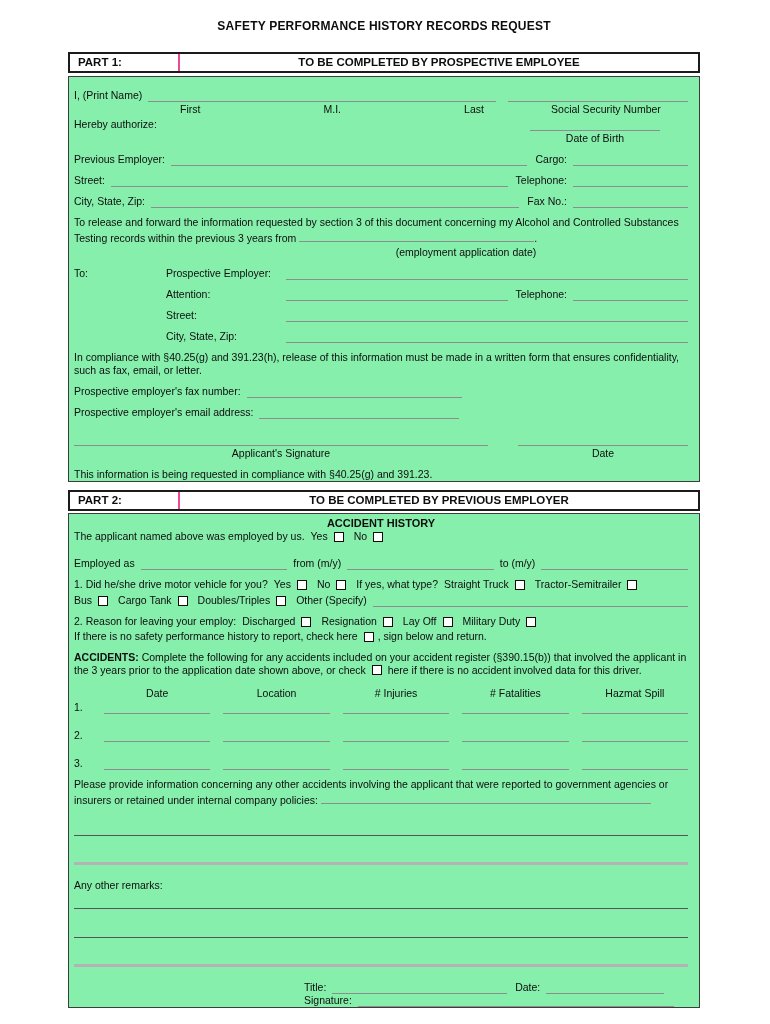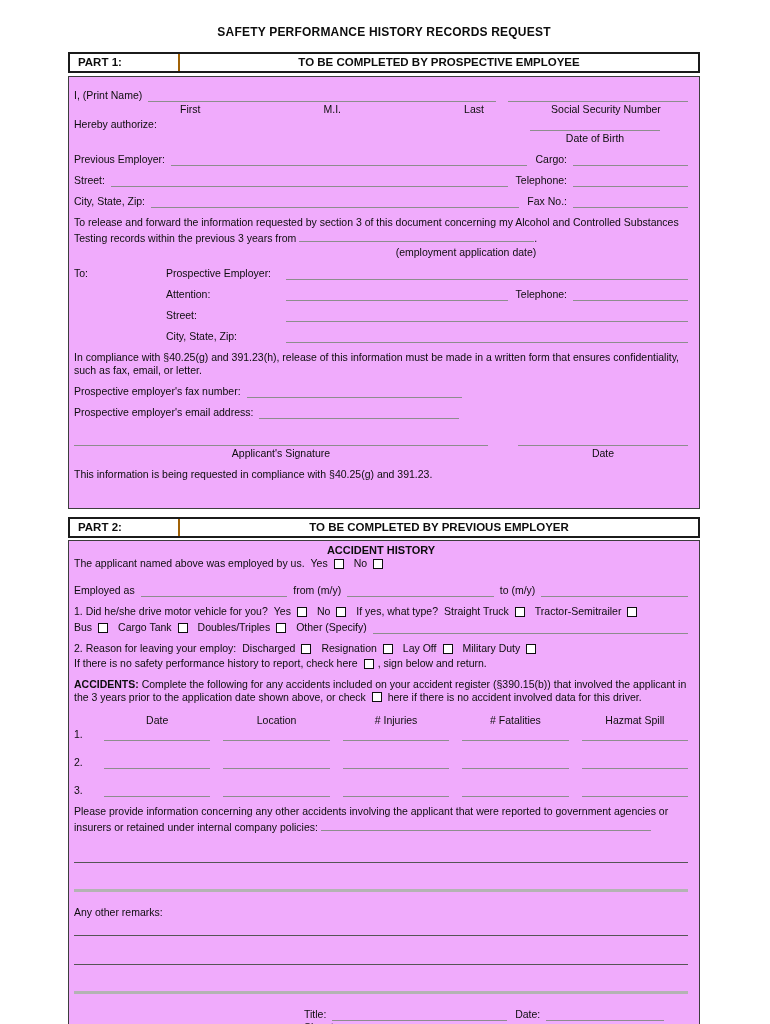--- a/index.html
+++ b/index.html
@@ -1,28 +1,28 @@
 <!DOCTYPE html>
 <html><head>
 <meta charset="utf-8">
 <style>
   html,body{margin:0;padding:0;background:#fff;}
   body{width:770px;height:1024px;overflow:hidden;
        font-family:"Liberation Sans","DejaVu Sans",sans-serif;
        font-size:10.5px;color:#0d0d0d;line-height:13px;}
   .page{position:relative;width:770px;height:1024px;}
-  .doc-title{position:absolute;top:26px;left:0;width:768px;text-align:center;
+  .doc-title{position:absolute;top:20px;left:0;width:768px;text-align:center;
              font-weight:bold;font-size:12px;letter-spacing:.2px;}
   .form-area{position:absolute;left:68px;top:52px;width:632px;}
   .part-header{display:flex;border:2px solid #1b1b1b;background:#fff;height:17px;
                align-items:center;font-weight:bold;font-size:11.5px;}
-  .ph-left{width:100px;padding-left:8px;border-right:2px solid #a16207;
+  .ph-left{width:100px;padding-left:8px;border-right:2px solid #ec4899;
            height:17px;display:flex;align-items:center;}
   .ph-right{flex:1;text-align:center;}
-  .box{border:1.5px solid #3d3d3d;background:#f0abfc;padding:6px 11px 27px 5px;margin-top:3px;}
+  .box{border:1.5px solid #3d3d3d;background:#86efac;padding:6px 11px 0 5px;margin-top:3px;}
   .row{display:flex;align-items:flex-end;white-space:nowrap;}
   .lbl{white-space:nowrap;}
   .line{display:inline-block;border-bottom:1px solid #8d8d8d;height:12px;}
   .grow{flex:1;}
   .inline{vertical-align:baseline;}
   .mr6{margin-right:6px;} .ml6{margin-left:6px;text-align:center;} .ml8{margin-left:8px;}
   .mt6{margin-top:6px;} .mt8{margin-top:8px;} .mt10{margin-top:10px;} .mt14{margin-top:14px;}
   .w115{width:115px;} .w130{width:130px;} .w170{width:170px;} .w180{width:180px;}
   .w190{width:190px;} .w200{width:200px;} .w215{width:215px;} .w235{width:235px;} .w330{width:330px;}
   .gap12{width:12px;} .gap30{width:30px;}

